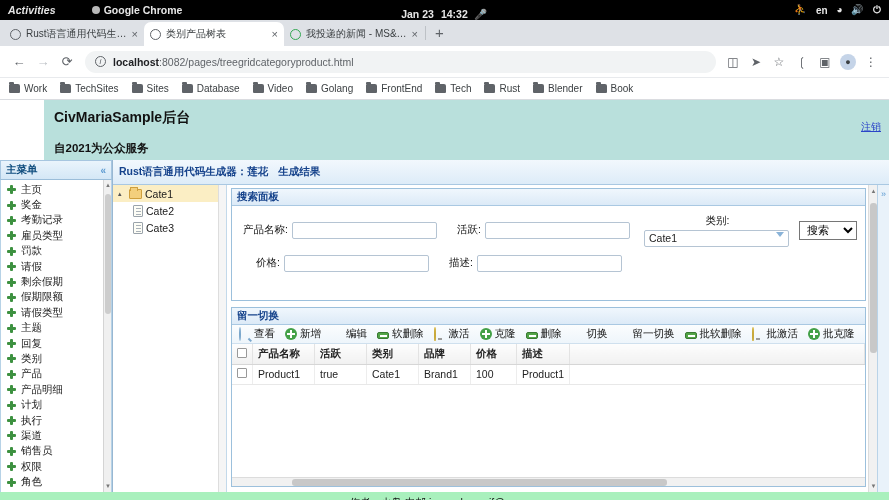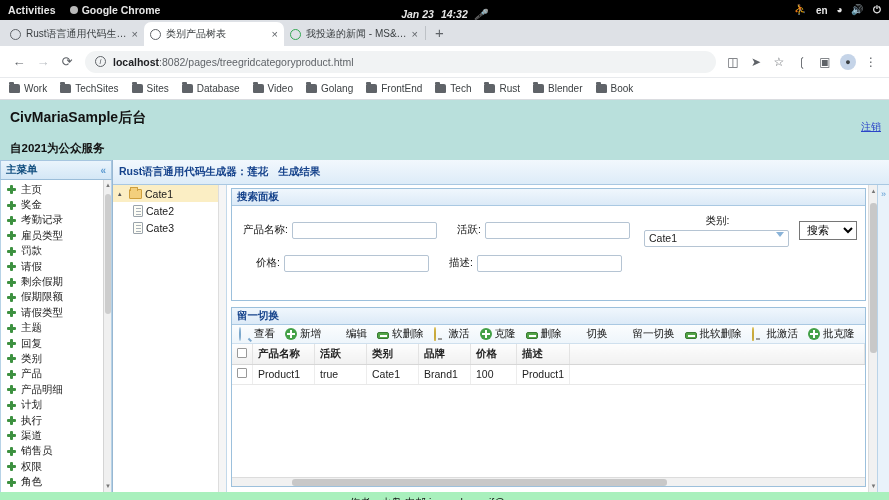--- a/index.html
+++ b/index.html
@@ -10,31 +10,30 @@
     background: #fff;
   }
 
   
   .gnome-bar {
     height: 20px; background: #000; color: #e6e6e6;
     display: flex; align-items: center;
     font-size: 10.5px; font-weight: bold;
     padding: 0 8px; position: relative;
   }
-  .gnome-activities { margin-right: 14px; letter-spacing: .1px; }
+  .gnome-activities { margin-right: 36px; letter-spacing: .1px; font-style: italic; }
   .gnome-app { display: flex; align-items: center; gap: 4px; font-weight: bold; }
   .gnome-app-dot {
     width: 8px; height: 8px; border-radius: 50%;
     background: #b8b8b8; display: inline-block;
   }
   .gnome-center {
     position: absolute; left: 0; right: 0; top: 0; height: 28px;
     display: flex; align-items: center; justify-content: center; gap: 7px;
     pointer-events: none;
-    font-style: italic;
   }
   .gnome-center > * { pointer-events: auto; }
   .gnome-right {
     margin-left: auto; display: flex; align-items: center; gap: 9px;
     font-size: 10px; font-weight: bold;
   }
   .gi { display: inline-block; line-height: 1; }
 
   
   .chrome-tabstrip {
@@ -108,20 +107,21 @@
     content: ''; position: absolute; top: -2px; left: 0;
     width: 5px; height: 2px; background: #5f6368; border-radius: 1px 1px 0 0;
   }
 
   
   .page { height: 414px; display: flex; flex-direction: column; background: #fff; }
 
   .page-header {
     height: 60px; background: #b9e0dc; position: relative;
     padding: 9px 10px 0 10px;
+    margin-left: 44px;
   }
   .ph-title { font-size: 14px; font-weight: bold; color: #111; }
   .ph-sub { font-size: 11.5px; font-weight: bold; color: #111; margin-top: 14px; }
   .logout {
     position: absolute; right: 8px; top: 20px;
     font-size: 10px; color: #2b44c8; 
   }
 
   .layout { flex: 1; display: flex; overflow: hidden; background: #eaf2f8; }
 

